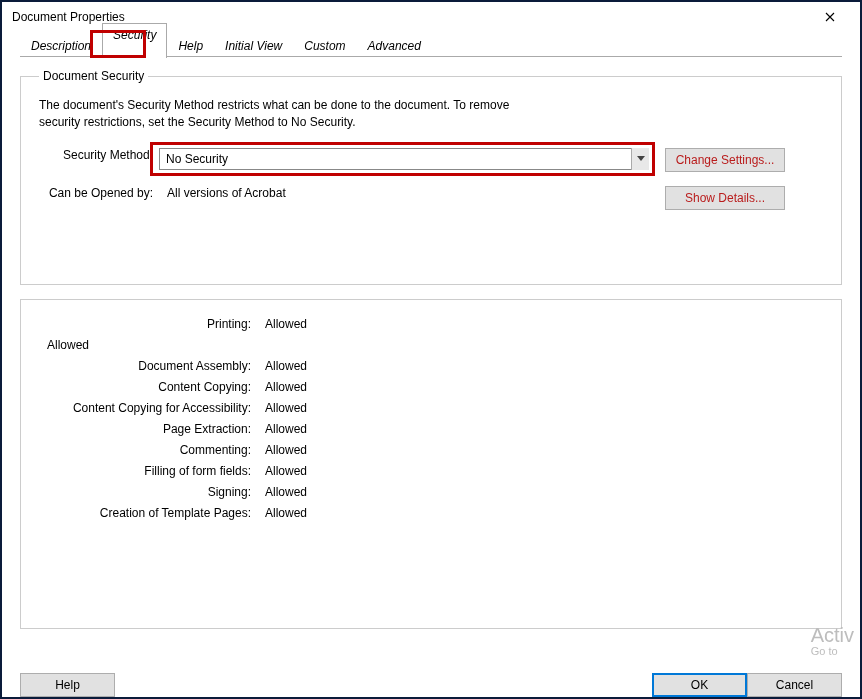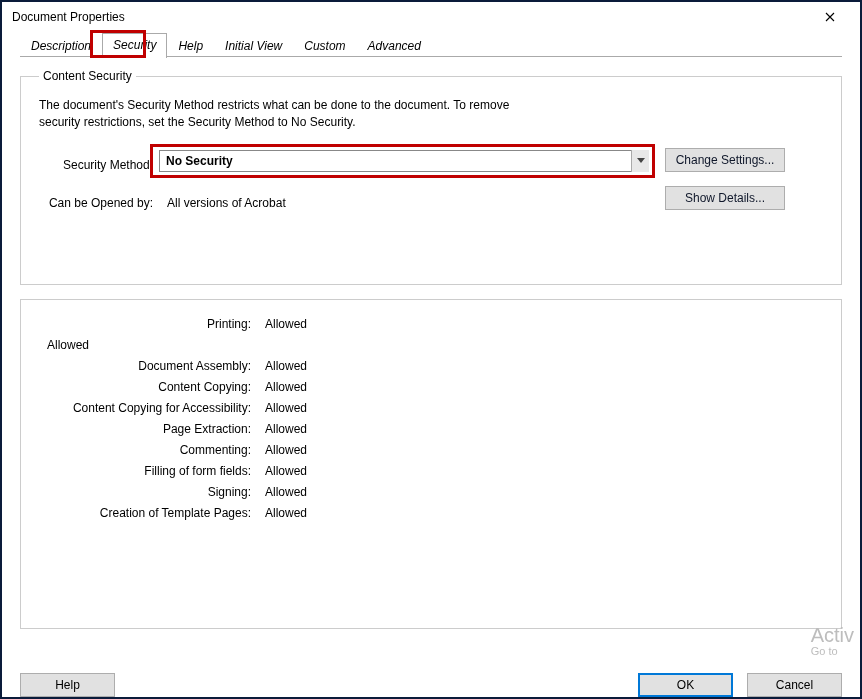--- a/index.html
+++ b/index.html
@@ -57,21 +57,21 @@
     cursor: pointer;
     position: relative;
     z-index: 1;
     font-size: 12px;
     color: #000;
     font-style: italic;
   }
   .tab.active {
     border-color: #aaa;
     background: #fff;
-    padding-bottom: 6px;
+    padding-bottom: 16px;
     margin-bottom: -1px;
   }
   .hl-tab {
     position: absolute;
     border: 3px solid #c00000;
     pointer-events: none;
     z-index: 5;
   }
   .content {
     flex: 1;
@@ -88,21 +88,21 @@
     font-size: 12px;
     padding: 0 4px;
     color: #000;
   }
   .sec-desc {
     margin: 4px 0 16px 0;
     line-height: 1.45;
   }
   .row {
     display: flex;
-    align-items: flex-end;
+    align-items: flex-start;
     margin-bottom: 14px;
   }
   .lbl {
     width: 120px;
     text-align: right;
     padding-right: 6px;
   }
   .select-wrap {
     flex: 0 0 490px;
     position: relative;
@@ -110,21 +110,20 @@
   .select {
     width: 100%;
     height: 22px;
     border: 1px solid #888;
     background: #fff;
     display: flex;
     align-items: center;
     padding: 0 24px 0 6px;
     cursor: pointer;
     font-size: 12px;
-    font-weight: bold;
   }
   .select .caret {
     position: absolute;
     right: 0; top: 0;
     width: 18px; height: 100%;
     border-left: 1px solid #aaa;
     background: #e8e8e8;
     display: flex;
     align-items: center;
     justify-content: center;
@@ -134,21 +133,21 @@
     position: absolute;
     border: 3px solid #c00000;
     top: -6px; left: -9px; right: -6px; bottom: -6px;
     pointer-events: none;
   }
   .side-btn {
     width: 120px;
     height: 24px;
     background: #e1e1e1;
     border: 1px solid #adadad;
-    color: #0f172a;
+    color: #b91c1c;
     margin-left: 16px;
     cursor: default;
     font-size: 12px;
   }
   .opened-val { padding-left: 8px; }
   .restrictions {
     height: 330px;
   }
   .rest-row {
     display: flex;
@@ -176,21 +175,21 @@
     background: #e1e1e1;
     border: 1px solid #adadad;
     cursor: pointer;
     font-size: 12px;
     padding: 0 10px;
   }
   .btn.default {
     border: 2px solid #0078d7;
     background: #e1e1e1;
   }
-  .btn + .btn { margin-left: 14px; }
+  .btn + .btn { }
   .watermark {
     position: absolute;
     right: 6px;
     bottom: 40px;
     color: #bdbdbd;
     font-size: 20px;
     pointer-events: none;
     text-align: left;
   }
   .watermark .sub {
@@ -219,21 +218,21 @@
     <div class="tab">Help</div>
     <div class="tab">Initial View</div>
     <div class="tab">Custom</div>
     <div class="tab">Advanced</div>
     <div class="hl-tab" style="left:88px; top:-2px; width:56px; height:28px;"></div>
   </div>
 
   <div class="content">
 
     <fieldset class="group">
-      <legend>Content Security</legend>
+      <legend>Document Security</legend>
       <div class="sec-desc" style="white-space:pre-line;">The document's Security Method restricts what can be done to the document. To remove
 security restrictions, set the Security Method to No Security.</div>
 
       <div class="row">
         <div class="lbl">Security Method:</div>
         <div class="select-wrap">
           <div class="select">
             <span>No Security</span>
             <span class="caret">
               <svg viewBox="0 0 8 5">

